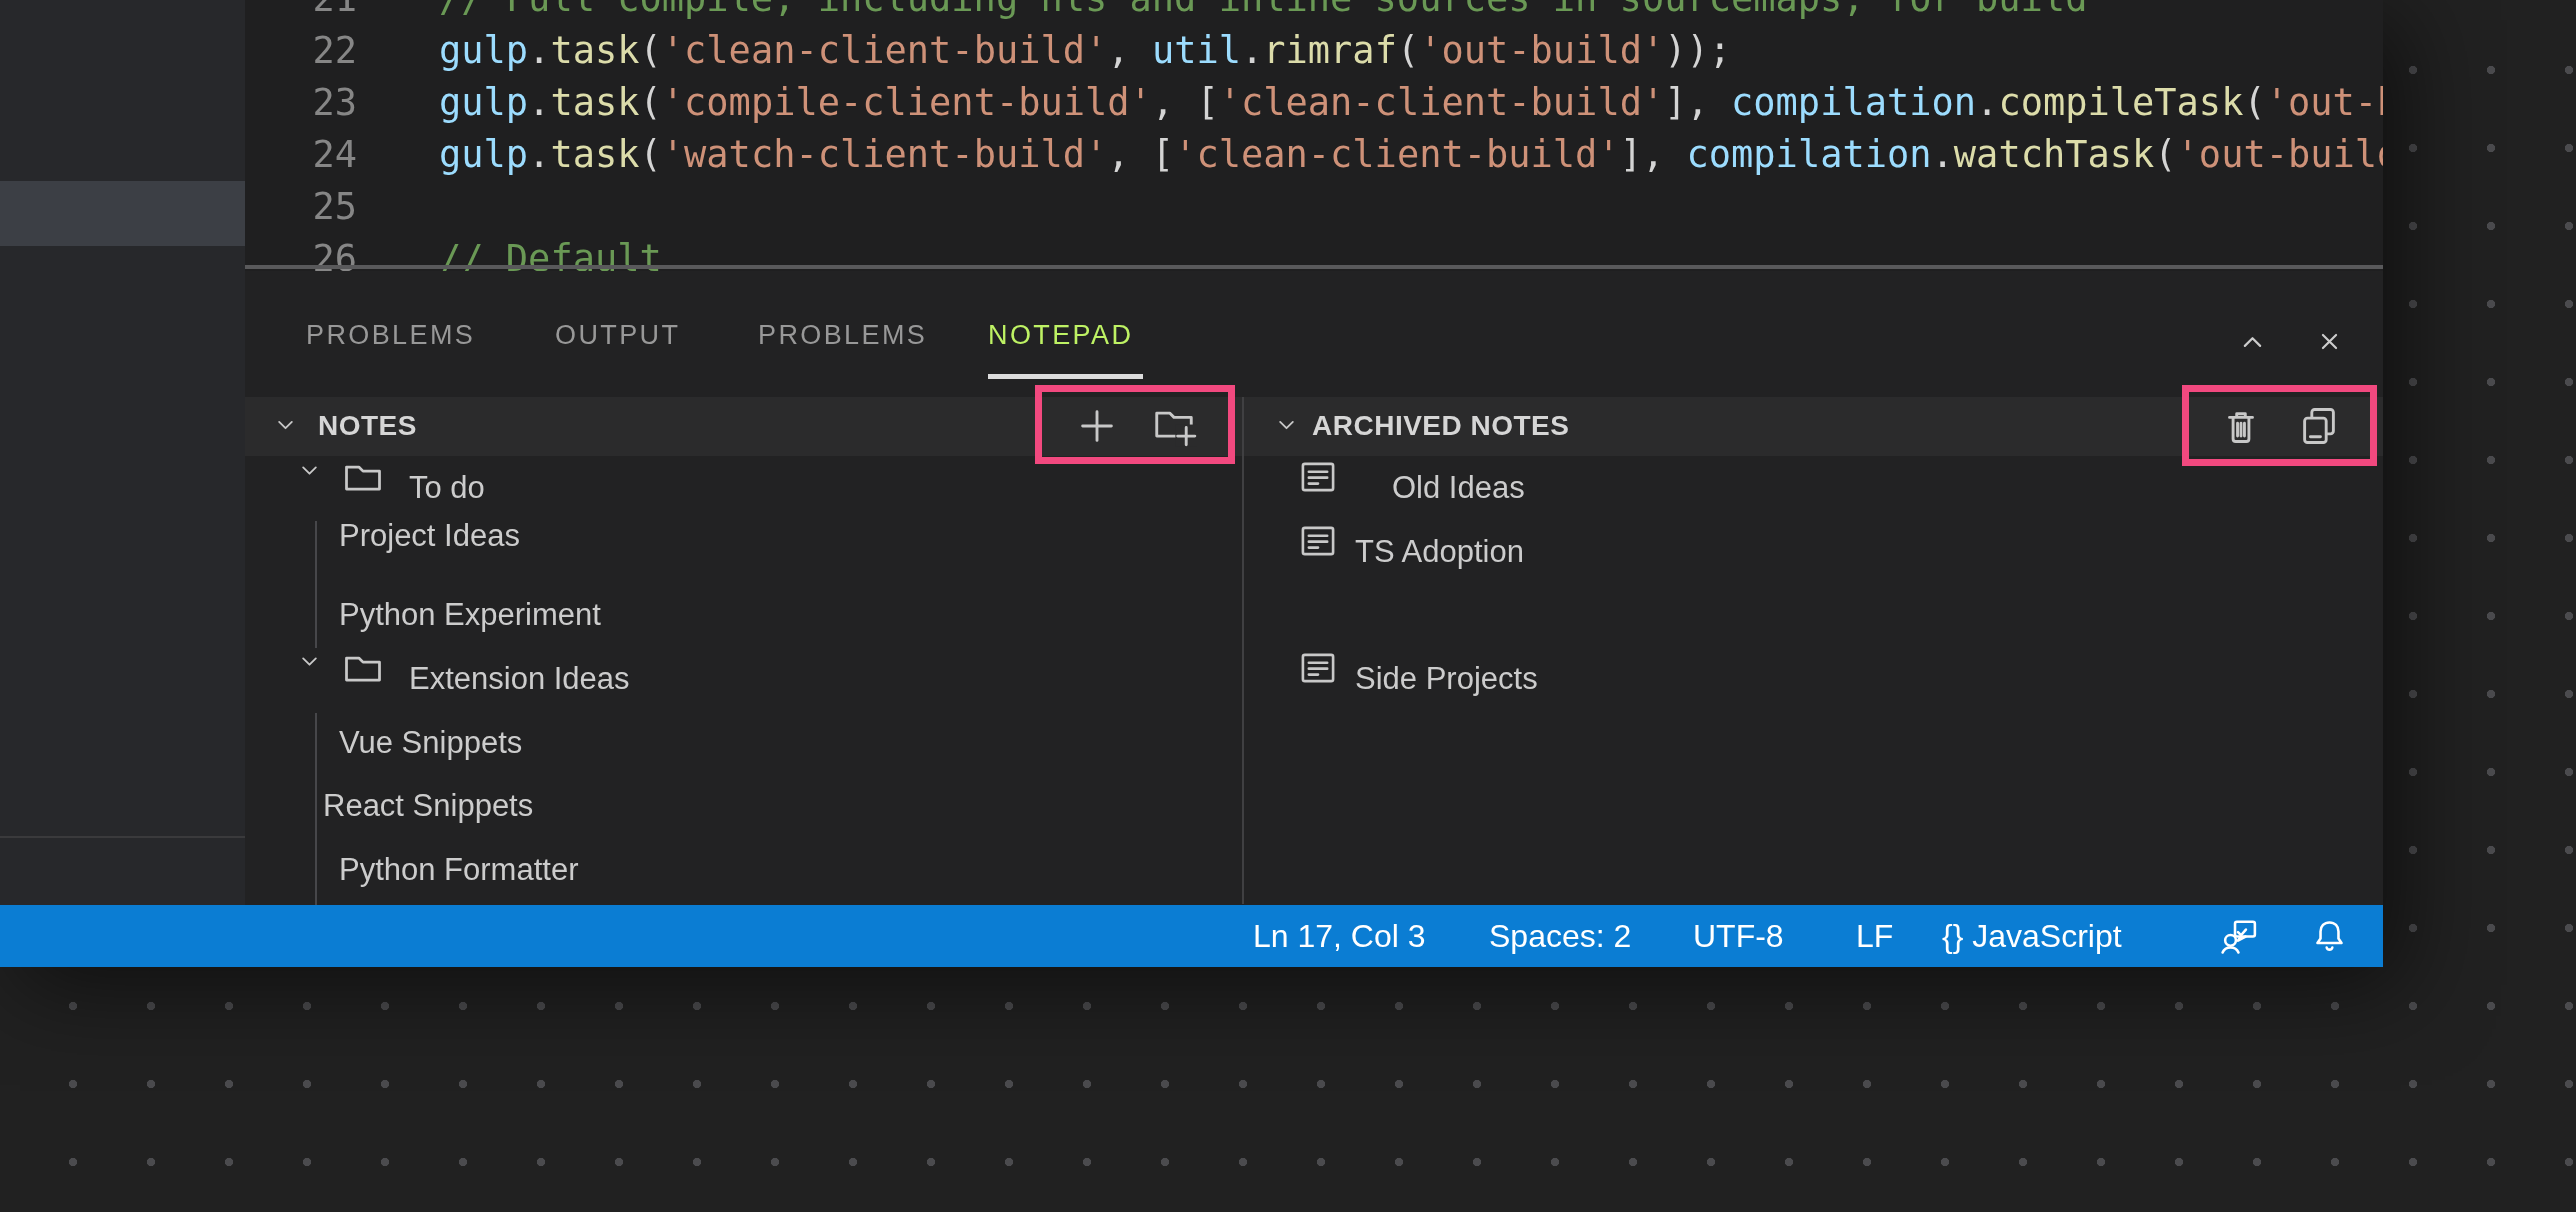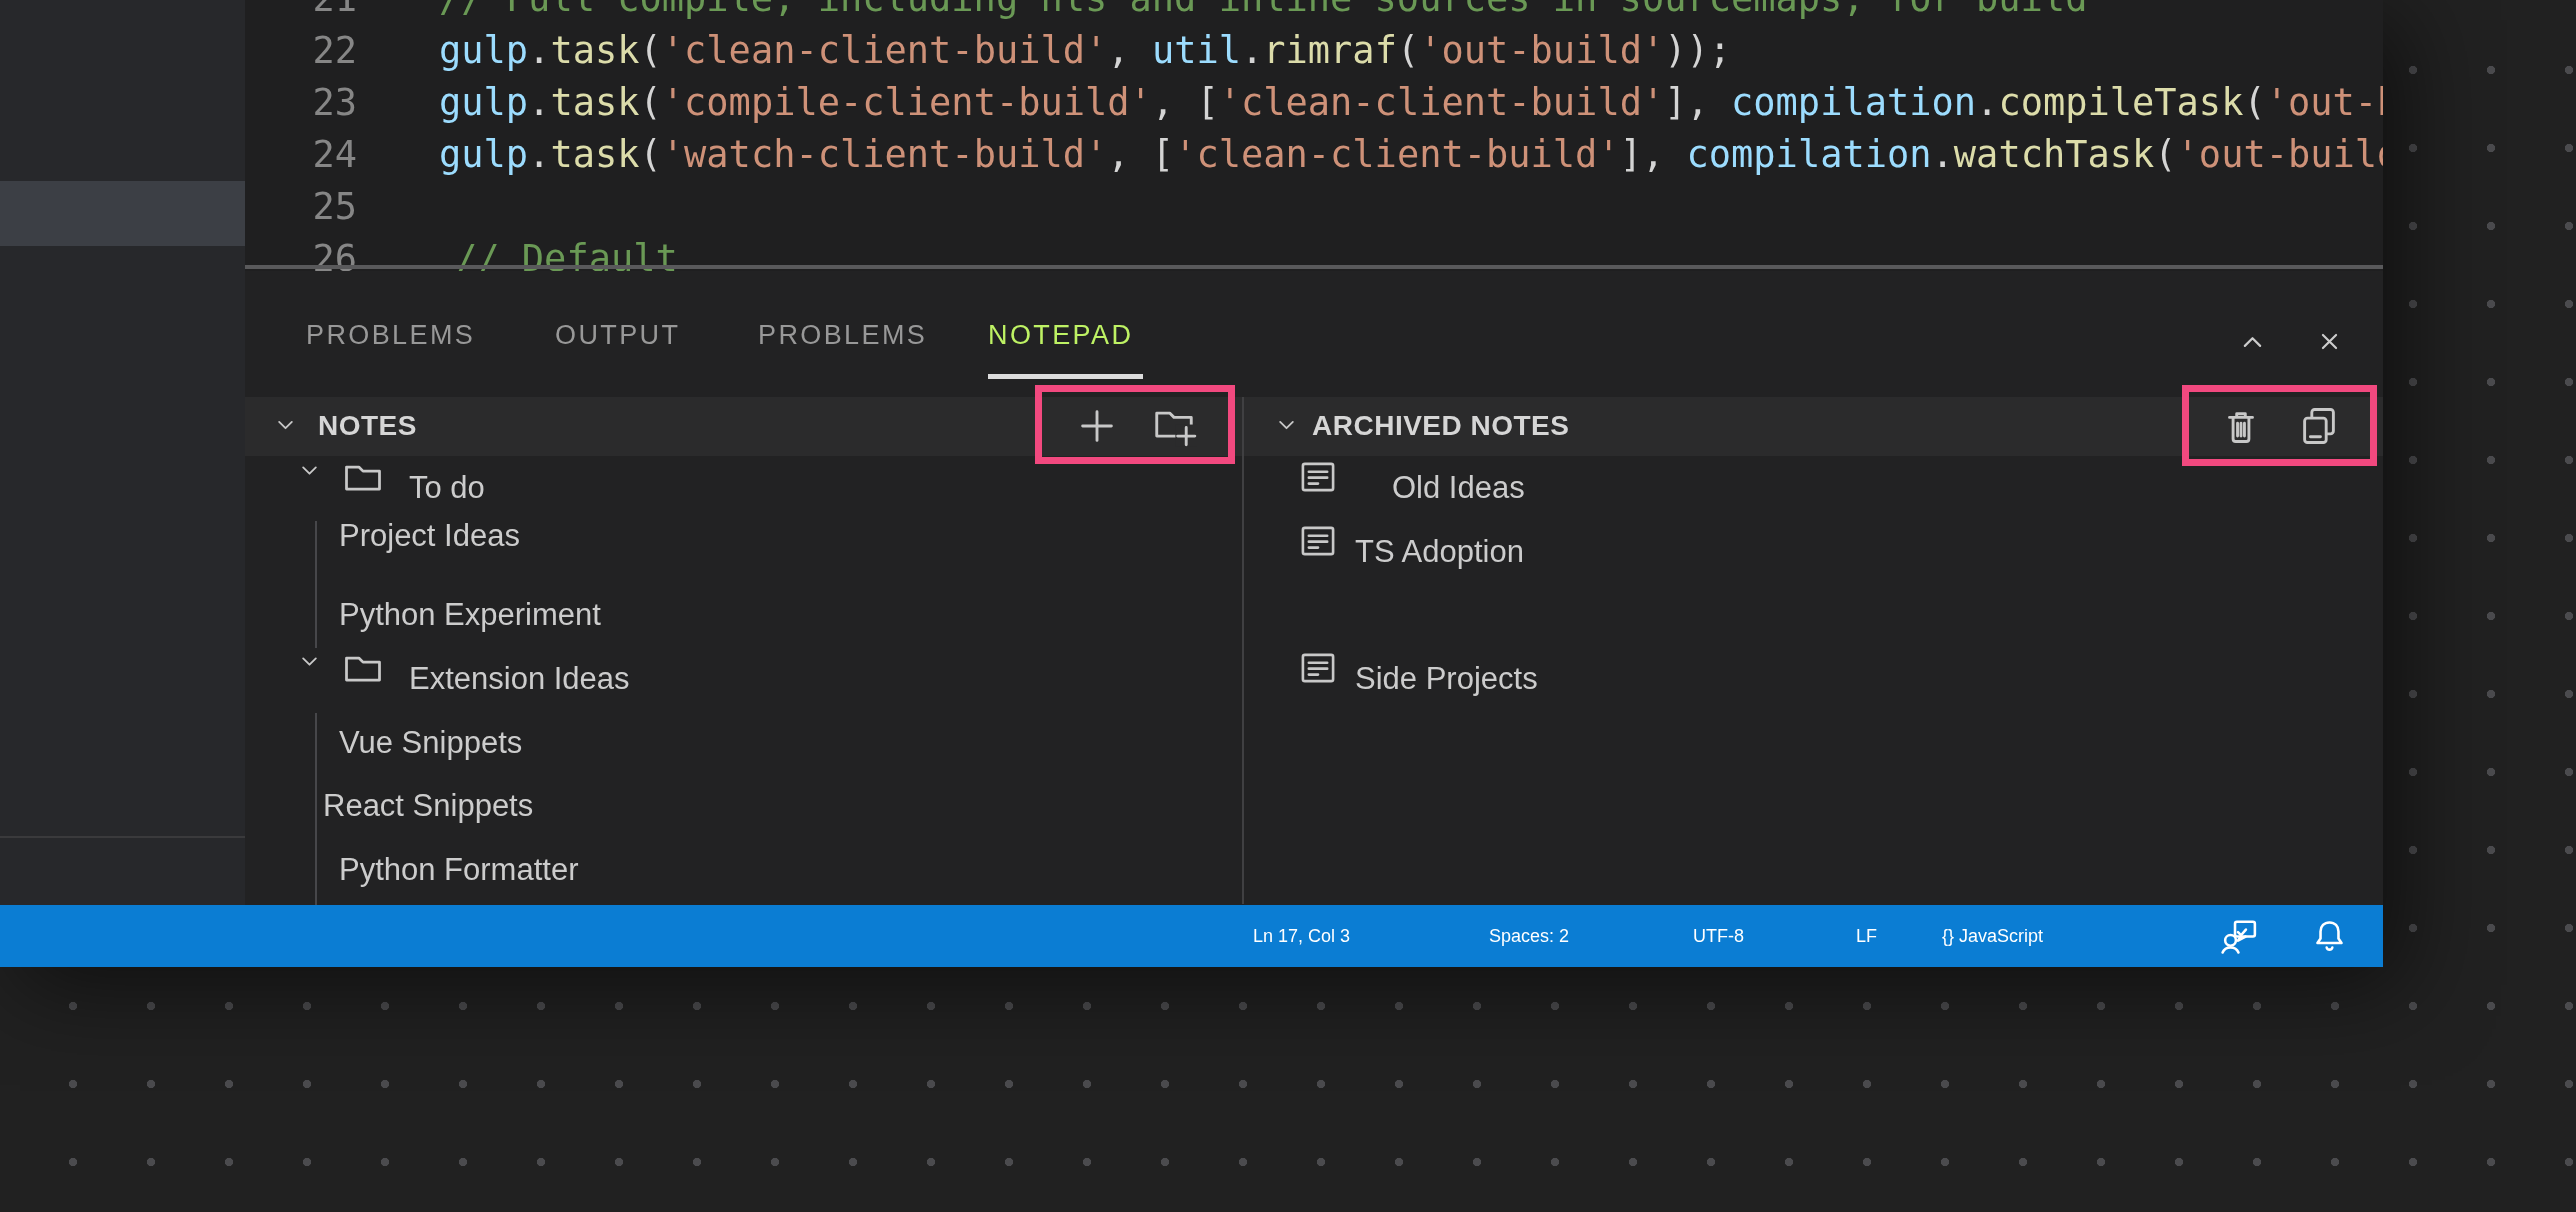--- a/index.html
+++ b/index.html
@@ -35,42 +35,42 @@
   .band-title{position:absolute;top:12.5px;font-size:28px;font-weight:700;color:#D6D6D6;letter-spacing:0.5px;}
   .band-icon{position:absolute;top:5.8px;width:46px;height:46px;}
   .vdivider{position:absolute;left:997px;top:126px;width:1.9px;height:507px;background:#404042;}
   .lists{position:absolute;left:0;top:185px;width:2138px;height:449px;overflow:hidden;}
   .row{position:absolute;height:64px;line-height:64px;font-size:31px;color:#CCCCCC;cursor:pointer;}
   .row .lbl{position:absolute;top:0;white-space:nowrap;}
   .row svg{position:absolute;top:50%;transform:translateY(-50%);}
   .guide{position:absolute;width:1.9px;background:#47474A;}
   
   .statusbar{position:absolute;left:0;top:905px;width:2383px;height:62px;}
-  .sb-item{position:absolute;top:0;height:62px;line-height:62px;font-size:18px;color:#FFFFFF;white-space:nowrap;cursor:pointer;}
+  .sb-item{position:absolute;top:0;height:62px;line-height:62px;font-size:32px;color:#FFFFFF;white-space:nowrap;cursor:pointer;}
   .sb-icon{position:absolute;top:10.6px;width:41px;height:41px;cursor:pointer;}
   
   .pinkbox{position:absolute;z-index:10;border-style:solid;pointer-events:none;}
 </style>
 </head>
 <body>
 
 <div class="app">
   <div class="sidebar">
     <div class="sidebar-sel"></div>
     <div class="sidebar-sep"></div>
   </div>
 
   <div class="editor">
     <div class="codelines" id="codelines">
         <div class="cl"><span class="num">21</span><span class="txt"><span style="color: rgb(106, 153, 85);">// Full compile, including nls and inline sources in sourcemaps, for build</span></span></div>
         <div class="cl"><span class="num">22</span><span class="txt"><span style="color: rgb(156, 220, 254);">gulp</span><span style="color: rgb(212, 212, 212);">.</span><span style="color: rgb(220, 220, 170);">task</span><span style="color: rgb(212, 212, 212);">(</span><span style="color: rgb(206, 145, 120);">'clean-client-build'</span><span style="color: rgb(212, 212, 212);">, </span><span style="color: rgb(156, 220, 254);">util</span><span style="color: rgb(212, 212, 212);">.</span><span style="color: rgb(220, 220, 170);">rimraf</span><span style="color: rgb(212, 212, 212);">(</span><span style="color: rgb(206, 145, 120);">'out-build'</span><span style="color: rgb(212, 212, 212);">));</span></span></div>
         <div class="cl"><span class="num">23</span><span class="txt"><span style="color: rgb(156, 220, 254);">gulp</span><span style="color: rgb(212, 212, 212);">.</span><span style="color: rgb(220, 220, 170);">task</span><span style="color: rgb(212, 212, 212);">(</span><span style="color: rgb(206, 145, 120);">'compile-client-build'</span><span style="color: rgb(212, 212, 212);">, [</span><span style="color: rgb(206, 145, 120);">'clean-client-build'</span><span style="color: rgb(212, 212, 212);">], </span><span style="color: rgb(156, 220, 254);">compilation</span><span style="color: rgb(212, 212, 212);">.</span><span style="color: rgb(220, 220, 170);">compileTask</span><span style="color: rgb(212, 212, 212);">(</span><span style="color: rgb(206, 145, 120);">'out-build'</span></span></div>
         <div class="cl"><span class="num">24</span><span class="txt"><span style="color: rgb(156, 220, 254);">gulp</span><span style="color: rgb(212, 212, 212);">.</span><span style="color: rgb(220, 220, 170);">task</span><span style="color: rgb(212, 212, 212);">(</span><span style="color: rgb(206, 145, 120);">'watch-client-build'</span><span style="color: rgb(212, 212, 212);">, [</span><span style="color: rgb(206, 145, 120);">'clean-client-build'</span><span style="color: rgb(212, 212, 212);">], </span><span style="color: rgb(156, 220, 254);">compilation</span><span style="color: rgb(212, 212, 212);">.</span><span style="color: rgb(220, 220, 170);">watchTask</span><span style="color: rgb(212, 212, 212);">(</span><span style="color: rgb(206, 145, 120);">'out-build'</span></span></div>
         <div class="cl"><span class="num">25</span><span class="txt"></span></div>
-        <div class="cl"><span class="num">26</span><span class="txt"><span style="color: rgb(106, 153, 85); margin-left: 16px;">// Default</span></span></div>
+        <div class="cl"><span class="num">26</span><span class="txt"><span style="color: rgb(106, 153, 85);">// Default</span></span></div>
       </div>
     <div class="hscrollbar"></div>
   </div>
 
   <div class="panel">
     <div id="tabs">
         <div class="tab" style="left: 61px;">PROBLEMS</div>
         <div class="tab" style="left: 310px;">OUTPUT</div>
         <div class="tab" style="left: 513px;">PROBLEMS</div>
         <div class="tab active" style="left: 743px;">NOTEPAD</div>

